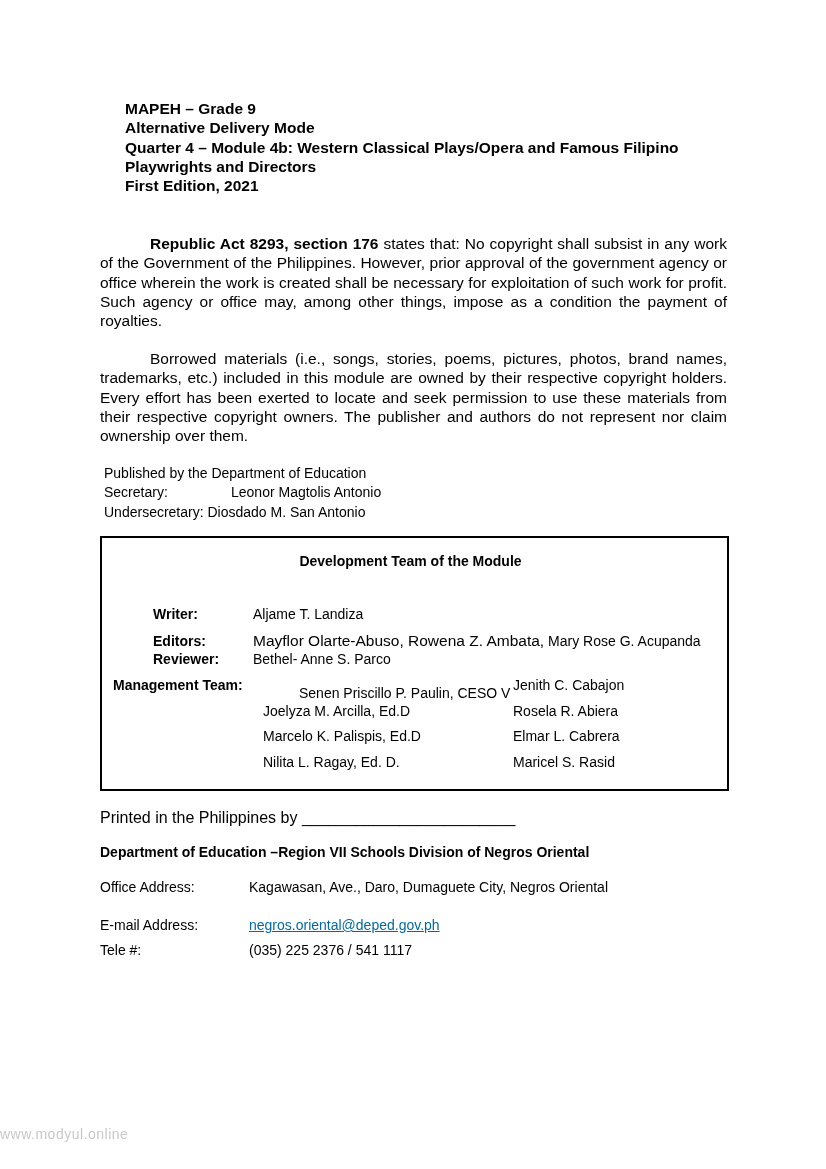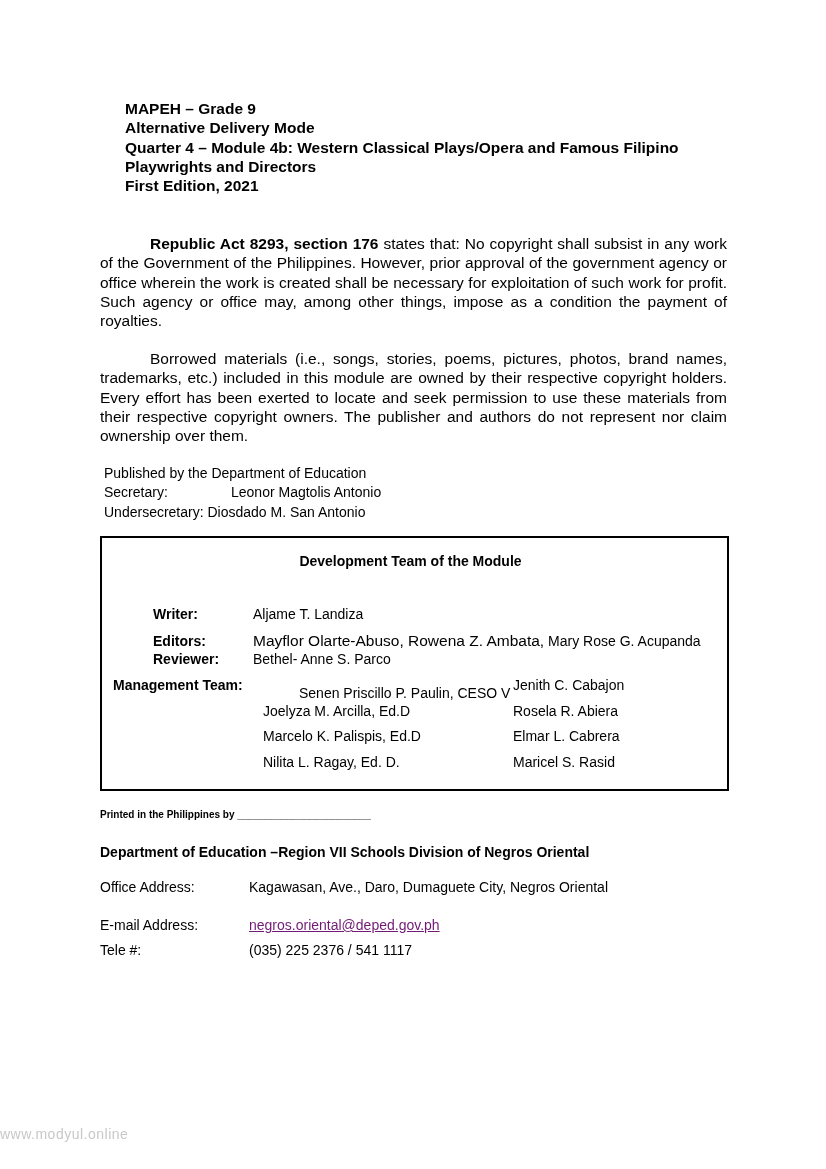--- a/index.html
+++ b/index.html
@@ -9,25 +9,25 @@
   .title-block { left: 100px; top: 99px; font-weight: bold; font-size: 15.5px; line-height: 19.3px; margin-left: 25px; }
   .para { left: 100px; width: 627px; font-size: 15.5px; line-height: 19.3px; text-align: justify; }
   .para .indent { display: inline-block; width: 50px; }
   .pub { left: 104px; top: 464px; font-size: 14px; line-height: 19.3px; }
   .pub .lbl { display: inline-block; width: 127px; }
   .box { left: 100px; top: 536px; width: 625px; height: 251px; border: 2px solid #000; }
   .box-title { position: absolute; left: 0; right: 8px; top: 15px; text-align: center; font-weight: bold; font-size: 14px; }
   .row { position: absolute; left: 11px; font-size: 14px; }
   .row .k { font-weight: bold; display: inline-block; width: 100px; margin-left: 40px; }
   .mgmt { position: absolute; font-size: 14px; }
-  .printed { left: 100px; top: 809px; font-weight: bold; font-size: 10px; }
+  .printed { left: 100px; top: 809px; font-weight: normal; font-size: 16px; }
   .deped { left: 100px; top: 844px; font-weight: bold; font-size: 14px; }
   .contact { left: 100px; font-size: 14px; }
   .contact .k { display: inline-block; width: 149px; }
-  .link { color: #701a75; text-decoration: underline; }
+  .link { color: #0369a1; text-decoration: underline; }
   .watermark { left: 0; width: 826px; top: 1126px; text-align: left; font-size: 14px; color: #c8c8c8; letter-spacing: 0.5px; }
 </style>
 </head>
 <body>
 
 <div class="abs title-block">
   <div>MAPEH – Grade 9</div>
   <div>Alternative Delivery Mode</div>
   <div>Quarter 4 – Module 4b: Western Classical Plays/Opera and Famous Filipino</div>
   <div>Playwrights and Directors</div>

